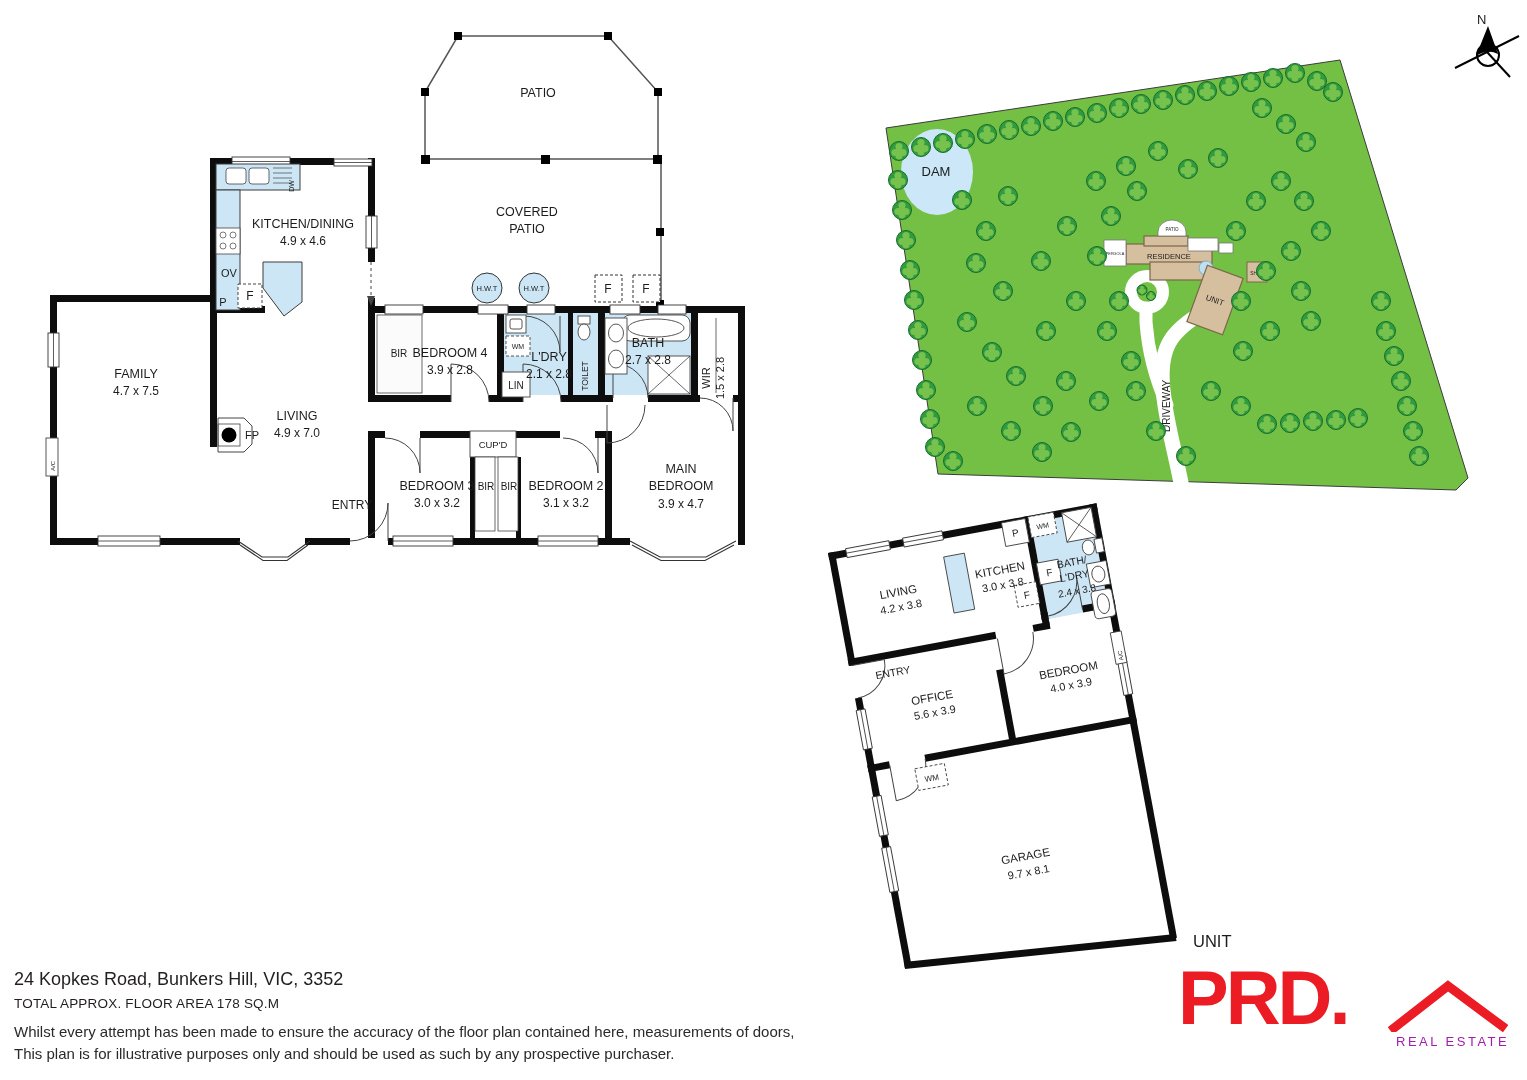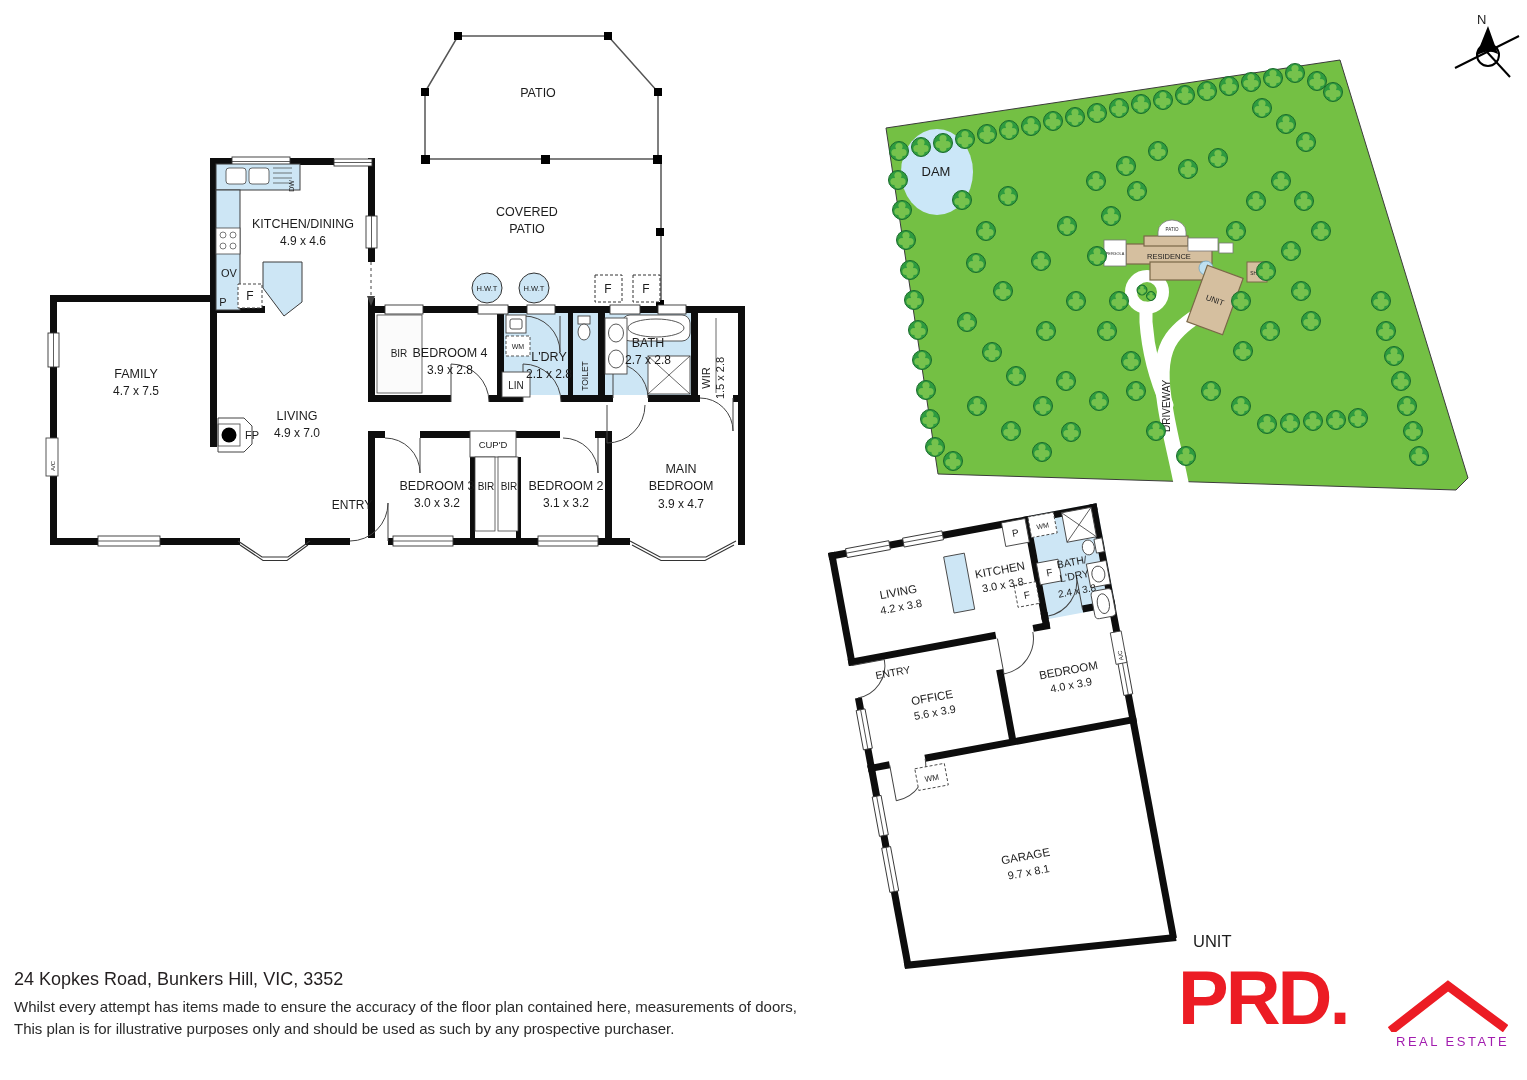--- a/index.html
+++ b/index.html
@@ -1125,22 +1125,23 @@
       <text x="61" y="243" font-size="8">WM</text>
       <text transform="translate(271,154) rotate(-90)" font-size="6">A/C</text>
     </g>
   </g>
   <text x="1193" y="947" font-size="16.5">UNIT</text>
 </svg>
 
   
   <div class="footer">
     <div class="addr">24 Kopkes Road, Bunkers Hill, VIC, 3352</div>
+    <div class="area">TOTAL APPROX. FLOOR AREA 178 SQ.M</div>
     <div class="disc">
-      <div>Whilst every attempt has items made to ensure the accuracy of the floor plan contained here, measurements of doors,</div>
+      <div>Whilst every attempt has been made to ensure the accuracy of the floor plan contained here, measurements of doors,</div>
       <div>This plan is for illustrative purposes only and should be used as such by any prospective purchaser.</div>
     </div>
   </div>
 
   
   <div class="logo">
     <div class="brand">PRD.</div>
     <svg class="roofsvg" width="120" height="56" viewBox="0 0 120 56">
       <polyline points="6,52 60,10 114,50" fill="none" stroke="#EC1C24" stroke-width="9" stroke-linecap="square"></polyline>
     </svg>

